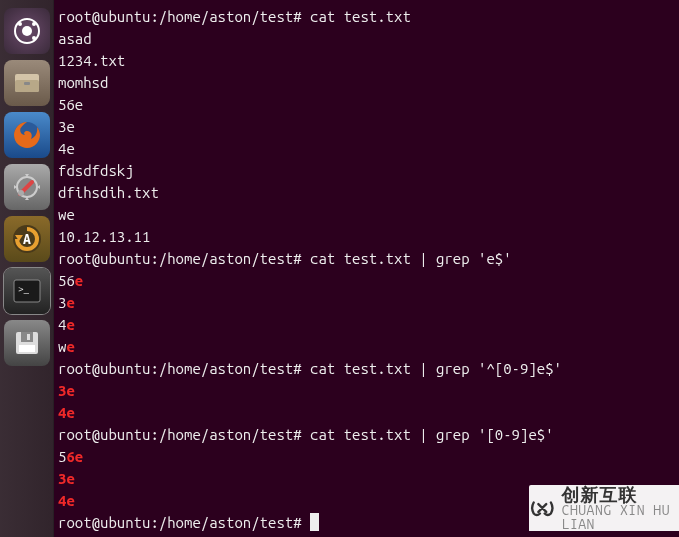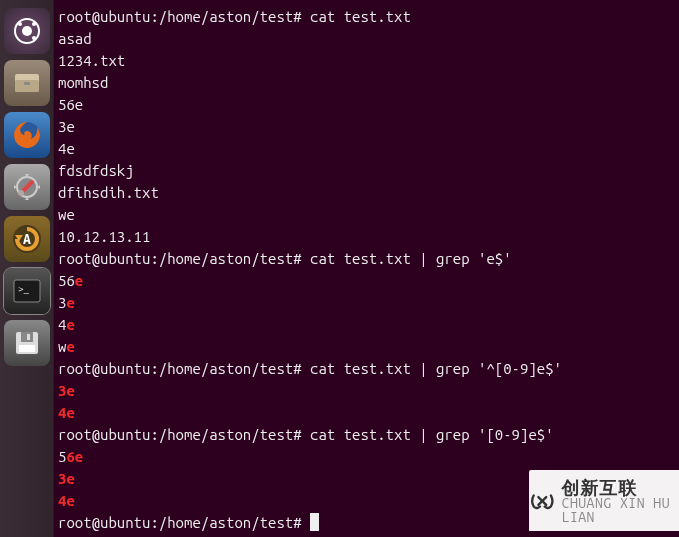--- a/index.html
+++ b/index.html
@@ -34,21 +34,21 @@
     overflow: hidden;
   }
   .prompt { color: #eeeeee; }
   .hl { color: #ef2929; font-weight: bold; }
   .cursor {
     display: inline-block; width: 9px; height: 18px;
     background: #eeeeee; vertical-align: -3px;
   }
   .watermark {
     position: absolute; right: 0; bottom: 6px;
-    width: 150px; height: 61px;
+    width: 150px; height: 46px;
     background: rgba(255,255,255,0.95);
     display: flex; align-items: center; justify-content: center;
     gap: 6px;
     border-top-left-radius: 2px;
   }
   .watermark .wm-text { display:flex; flex-direction:column; line-height:1; }
   .watermark .cn { font-size: 18px; font-weight: bold; color:#333; letter-spacing:1px;}
   .watermark .en { font-size: 14px; color:#888; letter-spacing:0.5px;}
 </style>
 </head>

